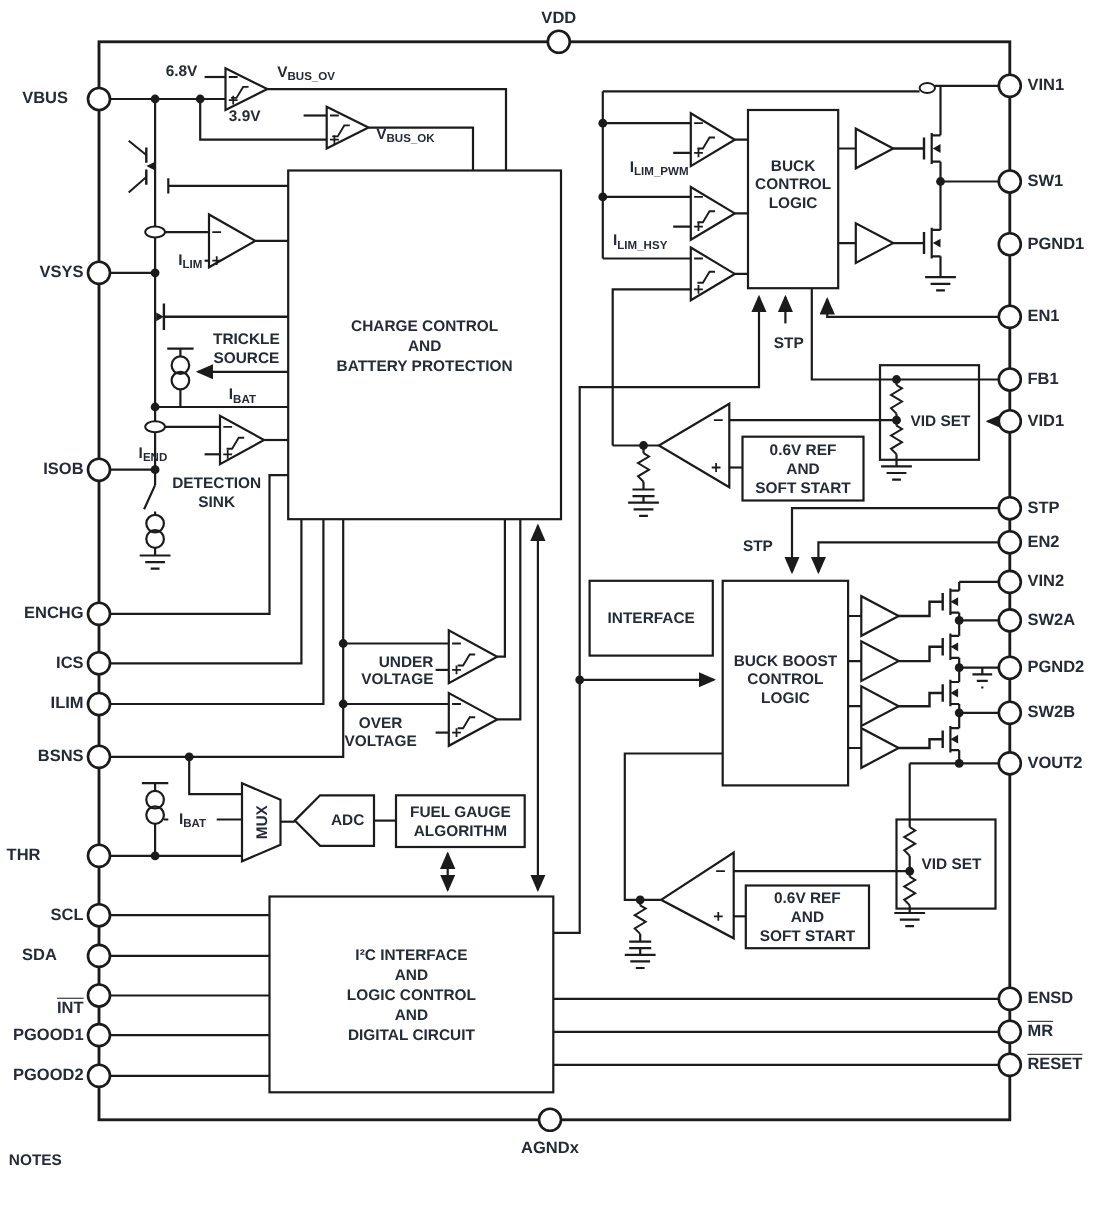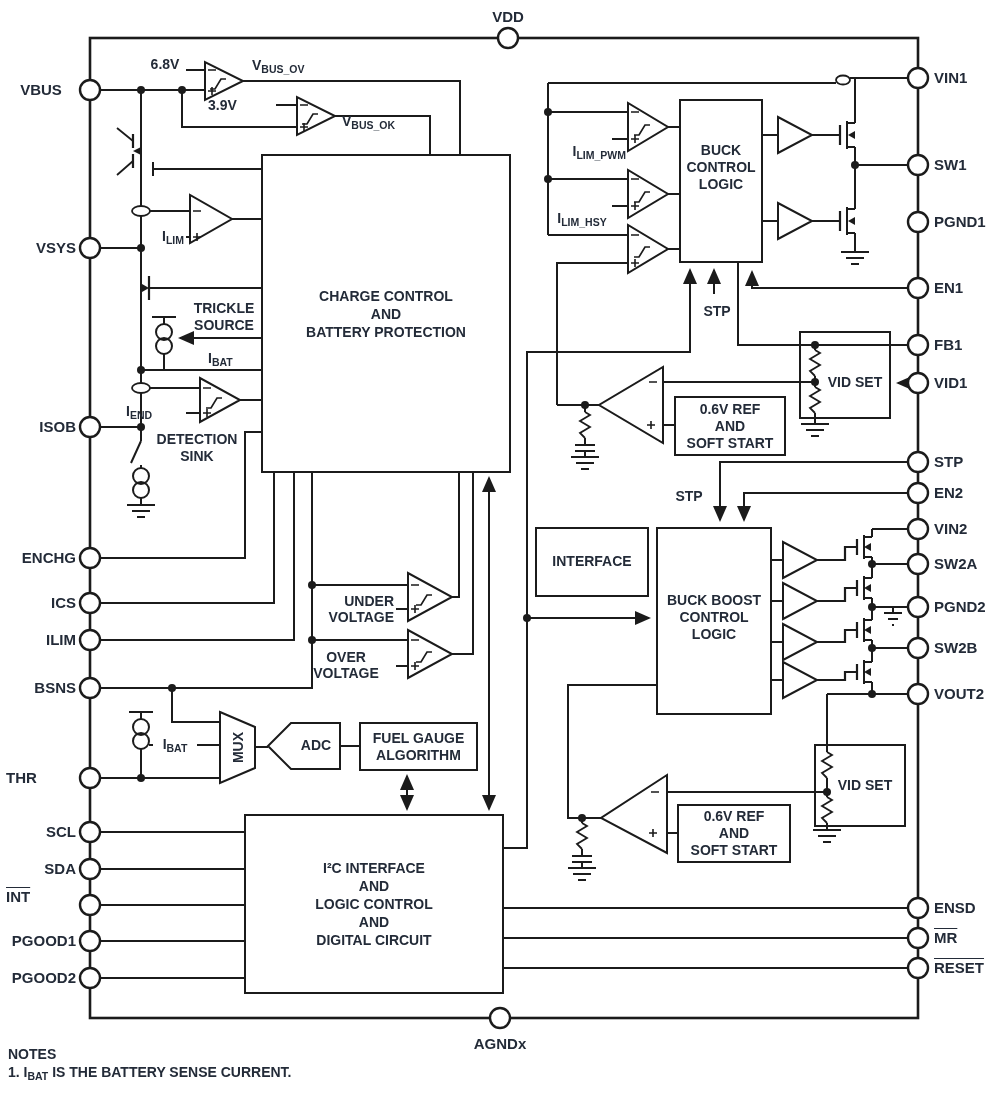--- a/index.html
+++ b/index.html
@@ -320,22 +320,22 @@
 
 <div class="lbl" style="left:6px;top:81px;width:70px;text-align:center">VBUS</div>
 <div class="lbl" style="left:6px;top:239px;width:70px;text-align:right">VSYS</div>
 <div class="lbl" style="left:6px;top:418px;width:70px;text-align:right">ISOB</div>
 <div class="lbl" style="left:6px;top:549px;width:70px;text-align:right">ENCHG</div>
 <div class="lbl" style="left:6px;top:594px;width:70px;text-align:right">ICS</div>
 <div class="lbl" style="left:6px;top:631px;width:70px;text-align:right">ILIM</div>
 <div class="lbl" style="left:6px;top:679px;width:70px;text-align:right">BSNS</div>
 <div class="lbl" style="left:6px;top:769px;width:70px;">THR</div>
 <div class="lbl" style="left:6px;top:823px;width:70px;text-align:right">SCL</div>
-<div class="lbl" style="left:6px;top:860px;width:70px;text-align:right">SDA</div>
-<div class="lbl" style="left:6px;top:888px;width:70px;text-align:left"><span class="ovl">INT</span></div>
+<div class="lbl" style="left:20px;top:860px;width:70px;">SDA</div>
+<div class="lbl" style="left:6px;top:908px;width:70px;text-align:right"><span class="ovl">INT</span></div>
 <div class="lbl" style="left:6px;top:932px;width:70px;text-align:right">PGOOD1</div>
 <div class="lbl" style="left:6px;top:969px;width:70px;text-align:right">PGOOD2</div>
 
 <div class="lbl" style="left:934px;top:69px;width:64px">VIN1</div>
 <div class="lbl" style="left:934px;top:156px;width:64px">SW1</div>
 <div class="lbl" style="left:934px;top:213px;width:64px">PGND1</div>
 <div class="lbl" style="left:934px;top:279px;width:64px">EN1</div>
 <div class="lbl" style="left:934px;top:336px;width:64px">FB1</div>
 <div class="lbl" style="left:934px;top:374px;width:64px">VID1</div>
 <div class="lbl" style="left:934px;top:453px;width:64px">STP</div>
@@ -392,15 +392,14 @@
 <div class="lbl sm" style="left:538px;top:210px;width:88px;text-align:center"><span>I</span><span class="sub">LIM_HSY</span></div>
 <div class="lbl sm" style="left:298px;top:593px;width:96px;text-align:right;line-height:16px">UNDER
 VOLTAGE</div>
 <div class="lbl sm" style="left:298px;top:649px;width:96px;text-align:center;line-height:16px">OVER
 VOLTAGE</div>
 <div class="lbl sm" style="left:694px;top:303px;width:46px;text-align:center">STP</div>
 <div class="lbl sm" style="left:666px;top:488px;width:46px;text-align:center">STP</div>
 <div class="lbl sm bgw" style="left:153px;top:736px;width:42px;text-align:center"><span>I</span><span class="sub">BAT</span></div>
 
 <div class="lbl sm" style="left:8px;top:1046px">NOTES</div>
-<div class="lbl sm" style="left:8px;top:1064px"><span>1. I</span><span class="sub">BAT</span><span> IS THE BATTERY SENSE CURRENT.</span></div>
 
 </div>
 
 </body></html>

